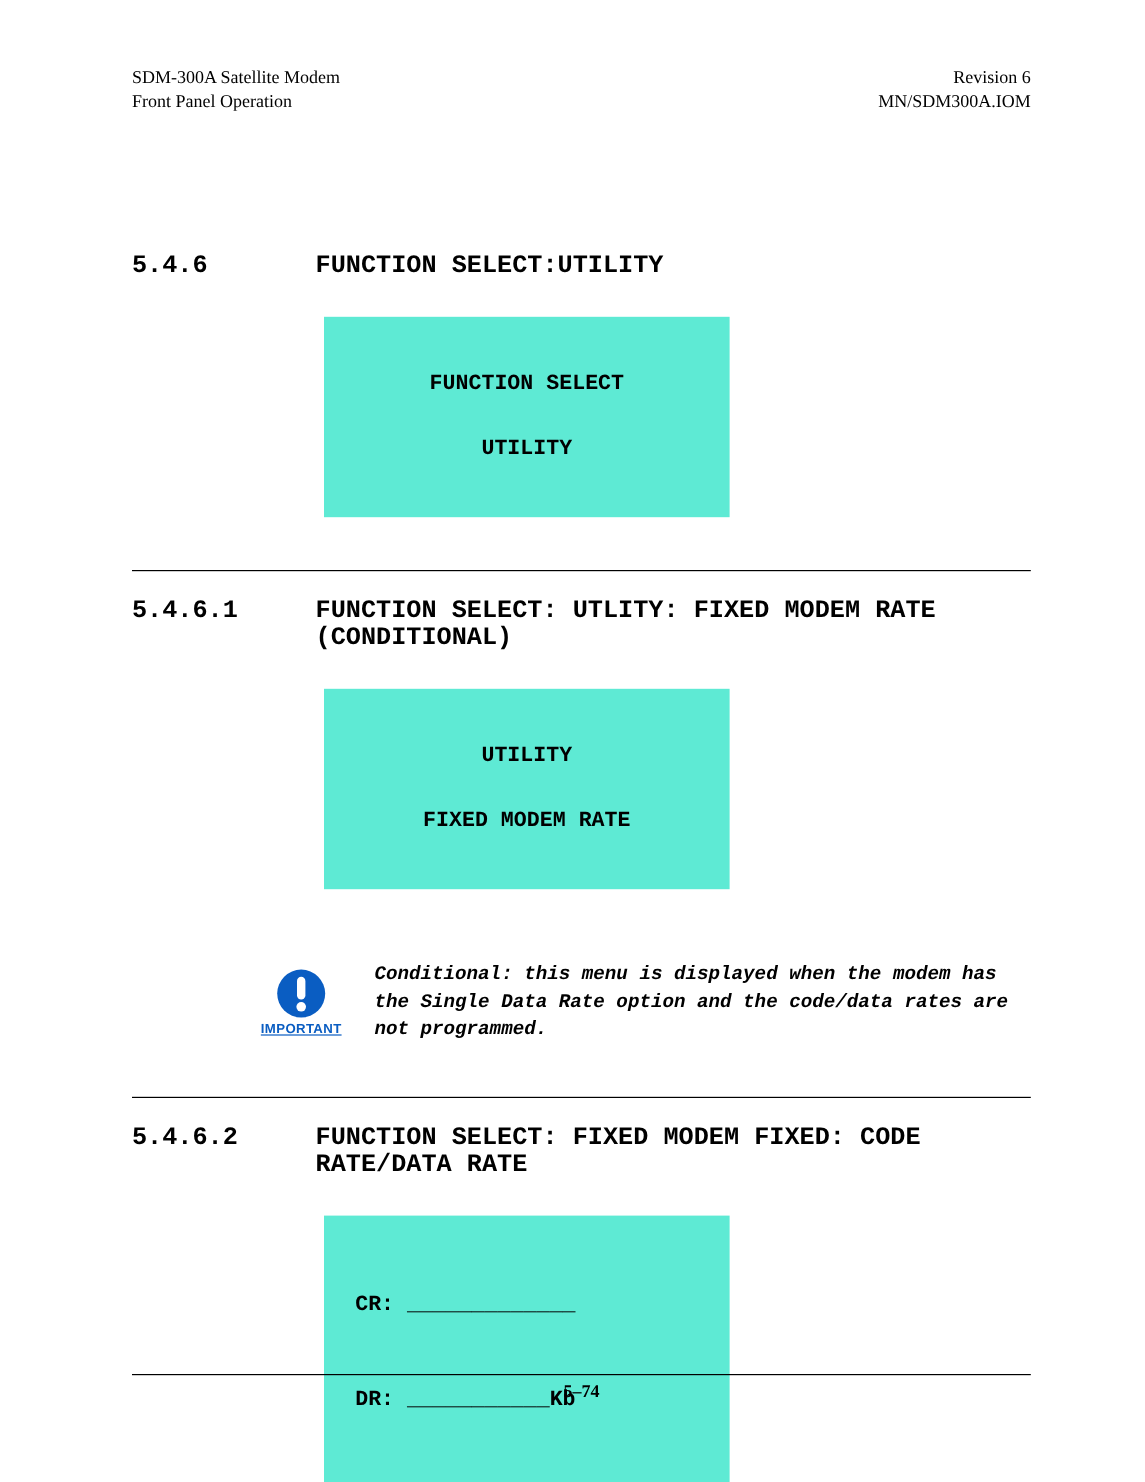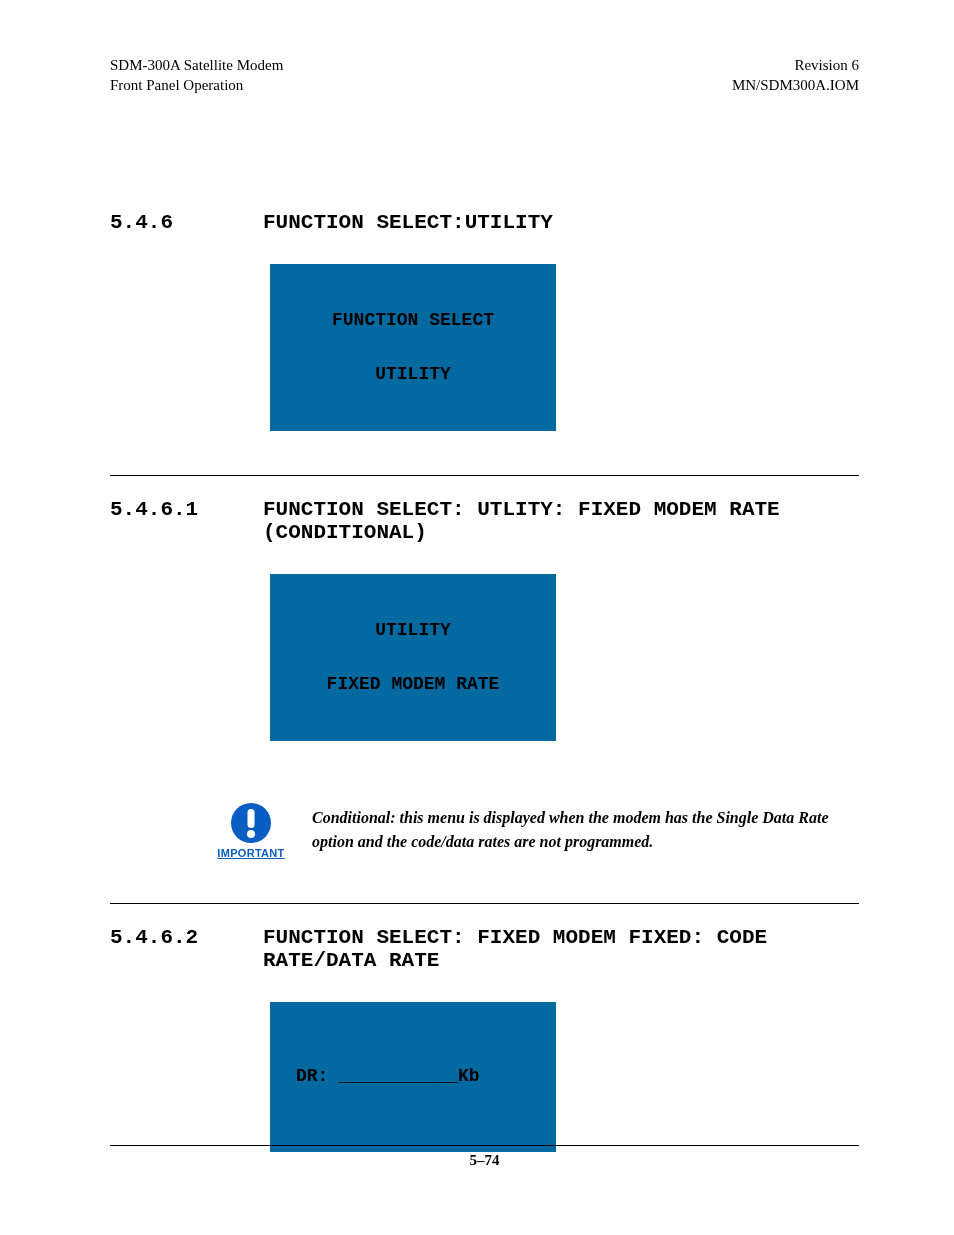--- a/index.html
+++ b/index.html
@@ -6,38 +6,38 @@
   html, body { width: 954px; height: 1235px; background: #fff; }
   body { font-family: "Times New Roman", Times, serif; color: #000; position: relative; }
   .page { padding: 55px 95px 17px 110px; }
   .header { display: flex; justify-content: space-between; font-size: 15px; line-height: 1.35; margin-bottom: 115px; }
   .header .left, .header .right { display: flex; flex-direction: column; }
   .header .right { text-align: right; }
   .section-heading { font-family: Liberation Mono, monospace; font-weight: bold; font-size: 21px; display: flex; margin-bottom: 30px; }
   .section-heading .num { width: 153px; flex: 0 0 153px; }
   .section-heading .title { flex: 1; }
   .lcd {
-    background: #0369a1;
-    width: 286px;
+    background: #5eead4;
+    width: 338px;
     margin-left: 160px;
     padding: 16px 10px;
     text-align: center;
     font-family: "Courier New", Courier, monospace;
     font-weight: bold;
     font-size: 18px;
     line-height: 1.5;
     white-space: pre-line;
   }
   .lcd.form { text-align: left; padding: 16px 26px; line-height: 2.2; }
   hr.rule { border: none; border-top: 1px solid #000; margin: 44px 0 22px 0; }
   .important-block { display: flex; align-items: center; margin: 60px 0 0 110px; gap: 30px; }
   .important-icon { display: flex; flex-direction: column; align-items: center; width: 62px; }
   .important-icon svg { display: block; }
   .important-label { font-family: Arial, Helvetica, sans-serif; font-weight: bold; font-size: 11px; color: #0a5dc2; margin-top: 2px; letter-spacing: 0.3px; text-decoration: underline; }
-  .important-text { font-family: Liberation Serif, serif; font-weight: bold; font-style: italic; font-size: 16px; line-height: 1.45; max-width: 530px; }
+  .important-text { font-family: Liberation Mono, monospace; font-weight: bold; font-style: italic; font-size: 16px; line-height: 1.45; max-width: 530px; }
   .footer { position: absolute; left: 110px; right: 95px; bottom: 66px; text-align: center; font-size: 15px; font-weight: bold; }
   .footer-rule { border: none; border-top: 1px solid #000; margin-bottom: 6px; }
 </style>
 </head>
 <body>
 
 <div class="page">
 
   <div class="header">
     <div class="left">
@@ -82,20 +82,21 @@
     <div class="important-text">Conditional: this menu is displayed when the modem has the Single Data Rate option and the code/data rates are not programmed.</div>
   </div>
 
   <hr class="rule">
 
   <div class="section-heading">
     <span class="num">5.4.6.2</span>
     <span class="title">FUNCTION SELECT: FIXED MODEM FIXED: CODE RATE/DATA RATE</span>
   </div>
   <div class="lcd form">
+    <div>CR: _____________</div>
     <div>DR: ___________Kb</div>
   </div>
 
 </div>
 
 <div class="footer">
   <hr class="footer-rule">
   <span>5–74</span>
 </div>
 

